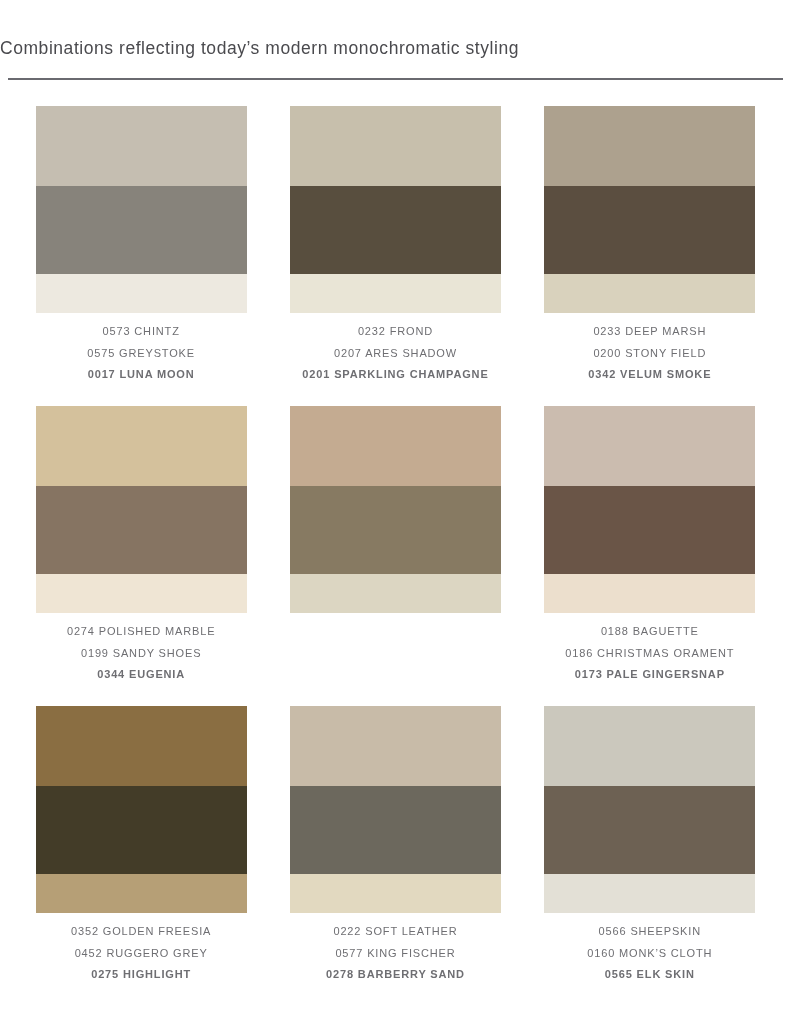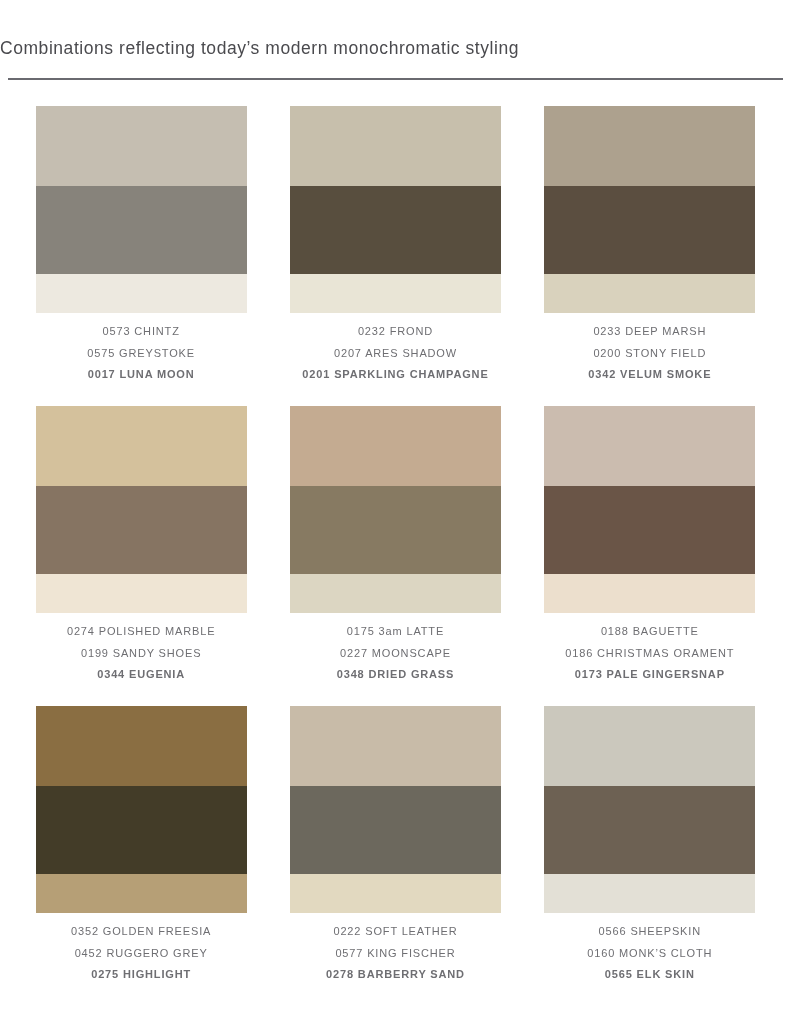--- a/index.html
+++ b/index.html
@@ -137,25 +137,20 @@
         <div class="label">0199 SANDY SHOES</div>
         <div class="label">0344 EUGENIA</div>
       </div>
     </div>
     <div class="card">
       <div class="swatch">
         <div class="band band-top" style="background: rgb(196, 171, 145); --c: #c4ab91;"></div>
         <div class="band band-middle" style="background: rgb(135, 122, 98); --c: #877a62;"></div>
         <div class="band band-bottom" style="background: rgb(220, 214, 194); --c: #dcd6c2;"></div>
       </div>
-      <div class="labels">
-        <div class="label">0175 3am LATTE</div>
-        <div class="label">0227 MOONSCAPE</div>
-        <div class="label">0348 DRIED GRASS</div>
-      </div>
     </div>
     <div class="card">
       <div class="swatch">
         <div class="band band-top" style="background: rgb(203, 188, 175); --c: #cbbcaf;"></div>
         <div class="band band-middle" style="background: rgb(106, 85, 71); --c: #6a5547;"></div>
         <div class="band band-bottom" style="background: rgb(236, 223, 205); --c: #ecdfcd;"></div>
       </div>
       <div class="labels">
         <div class="label">0188 BAGUETTE</div>
         <div class="label">0186 CHRISTMAS ORAMENT</div>

